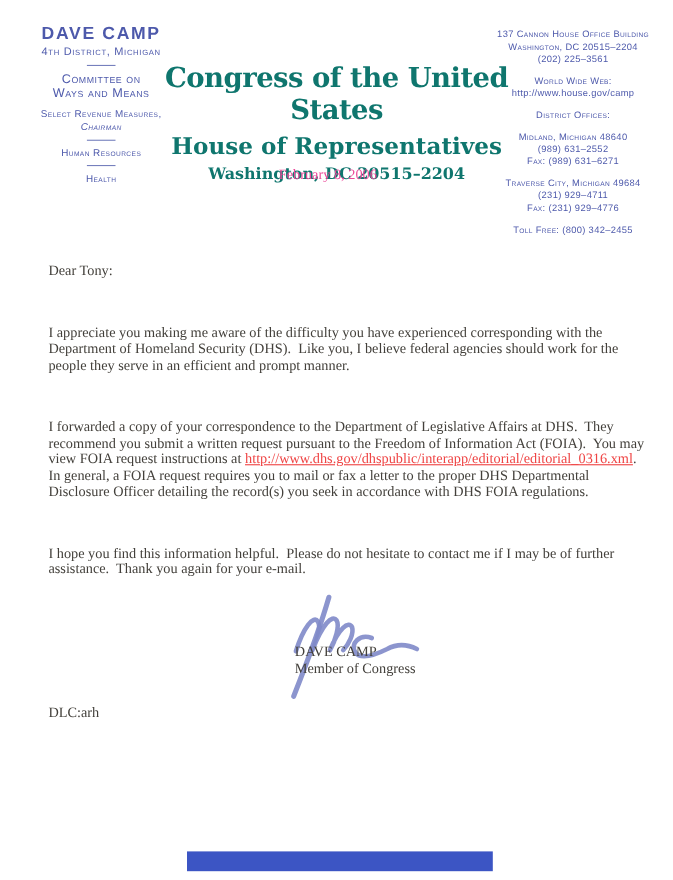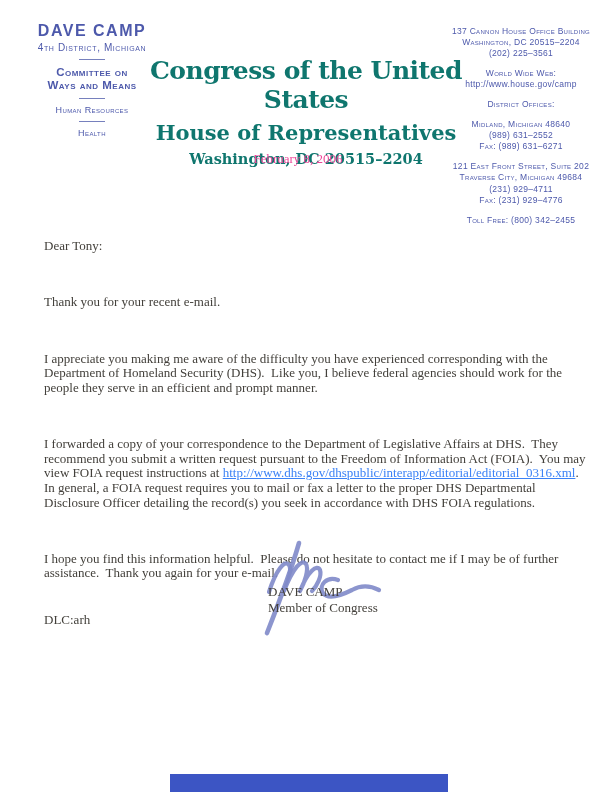--- a/index.html
+++ b/index.html
@@ -27,21 +27,21 @@
   }
   .lh-left .district {
     font-size: 10px; font-variant: small-caps; letter-spacing: .6px; margin-top: 2px;
   }
   .lh-rule {
     width: 26px; height: 1px; background: #7680bd; border: 0;
     margin: 6px auto 6px auto;
   }
   .lh-left .committee {
     font-size: 11.5px; font-variant: small-caps; letter-spacing: .5px; line-height: 1.15;
-    font-weight: 700;
+    font-weight: 400;
   }
   .lh-left .subcmte {
     font-size: 9px; font-variant: small-caps; letter-spacing: .4px; line-height: 1.25;
     margin-top: 6px;
   }
   .lh-left .subcmte .role { font-style: italic; }
   .lh-left .subitem {
     font-size: 9px; font-variant: small-caps; letter-spacing: .4px;
   }
 
@@ -84,35 +84,35 @@
   .body-block {
     position: absolute;
     left: 44px; top: 210px; width: 545px;
     font-size: 13px; line-height: 1.13;
     color: #43403b;
     white-space: pre-wrap;
   }
   .body-block p { margin-bottom: 12px; }
   .recipient div { line-height: 1.3; }
   .recipient { margin-bottom: 15px; }
-  .url-link { color: #3b82f6; text-decoration: underline; }
+  .url-link { color: #ef4444; text-decoration: underline; }
 
   .sig-wrap {
     position: absolute;
     left: 252px; top: 540px; width: 140px; height: 96px;
     pointer-events: none;
   }
   .signer {
     position: absolute;
     left: 268px; top: 584px;
     font-size: 13px; line-height: 1.25; color: #43403b;
   }
   .reference {
     position: absolute;
-    left: 44px; top: 612px;
+    left: 44px; top: 640px;
     font-size: 13px; color: #43403b;
   }
 
   .bottom-bar {
     position: absolute;
     left: 170px; top: 774px; width: 278px; height: 18px;
     background: #3c55c4;
   }
 </style>
 </head>
@@ -121,20 +121,24 @@
 <div class="page">
 
   <div class="lh-left">
     <div class="name">DAVE CAMP</div>
     <div class="district">4th District, Michigan</div>
     <hr class="lh-rule">
     <div class="committee">
       <div>Committee on</div>
       <div>Ways and Means</div>
     </div>
+    <div class="subcmte">
+      <div>Select Revenue Measures,</div>
+      <div class="role">Chairman</div>
+    </div>
     <hr class="lh-rule">
     <div class="subitem">Human Resources</div>
     <hr class="lh-rule">
     <div class="subitem">Health</div>
   </div>
 
   <div class="lh-center">
     <div class="l1">Congress of the United States</div>
     <div class="l2">House of Representatives</div>
     <div class="l3">Washington, DC 20515–2204</div>
@@ -152,33 +156,31 @@
     </div>
     <div class="grp">
       <div>District Offices:</div>
     </div>
     <div class="grp">
       <div>Midland, Michigan 48640</div>
       <div>(989) 631–2552</div>
       <div>Fax: (989) 631–6271</div>
     </div>
     <div class="grp">
-      <div>121 East Front Street, Suite 202</div>
       <div>Traverse City, Michigan 49684</div>
       <div>(231) 929–4711</div>
       <div>Fax: (231) 929–4776</div>
     </div>
     <div class="grp">Toll Free: (800) 342–2455</div>
   </div>
 
   <div class="dateline">February 8, 2006</div>
 
   <div class="body-block">
     <p>Dear Tony:</p>
-    <p>Thank you for your recent e-mail.</p>
     <p>I appreciate you making me aware of the difficulty you have experienced corresponding with the Department of Homeland Security (DHS).  Like you, I believe federal agencies should work for the people they serve in an efficient and prompt manner.</p>
     <p><span>I forwarded a copy of your correspondence to the Department of Legislative Affairs at DHS.  They recommend you submit a written request pursuant to the Freedom of Information Act (FOIA).  You may view FOIA request instructions at </span><span class="url-link">http://www.dhs.gov/dhspublic/interapp/editorial/editorial_0316.xml</span><span>.  In general, a FOIA request requires you to mail or fax a letter to the proper DHS Departmental Disclosure Officer detailing the record(s) you seek in accordance with DHS FOIA regulations.</span></p>
     <p>I hope you find this information helpful.  Please do not hesitate to contact me if I may be of further assistance.  Thank you again for your e-mail.</p>
     
   </div>
 
   <div class="sig-wrap">
     <svg width="140" height="96" viewBox="0 0 140 96" fill="none" xmlns="http://www.w3.org/2000/svg">
       <path d="M 47 3 C 41 24 28 60 15 93" stroke="#8089c9" stroke-width="4.6" stroke-linecap="round" fill="none" opacity="0.9"></path>
       <path d="M 17 52 C 24 30 33 19 37 25 C 40 30 36 42 32 51 M 32 51 C 41 28 50 18 54 24 C 57 29 53 42 48 51 M 48 51 C 56 31 65 24 68 30 C 70 36 65 46 60 51" stroke="#8089c9" stroke-width="4.2" stroke-linecap="round" stroke-linejoin="round" fill="none" opacity="0.9"></path>

